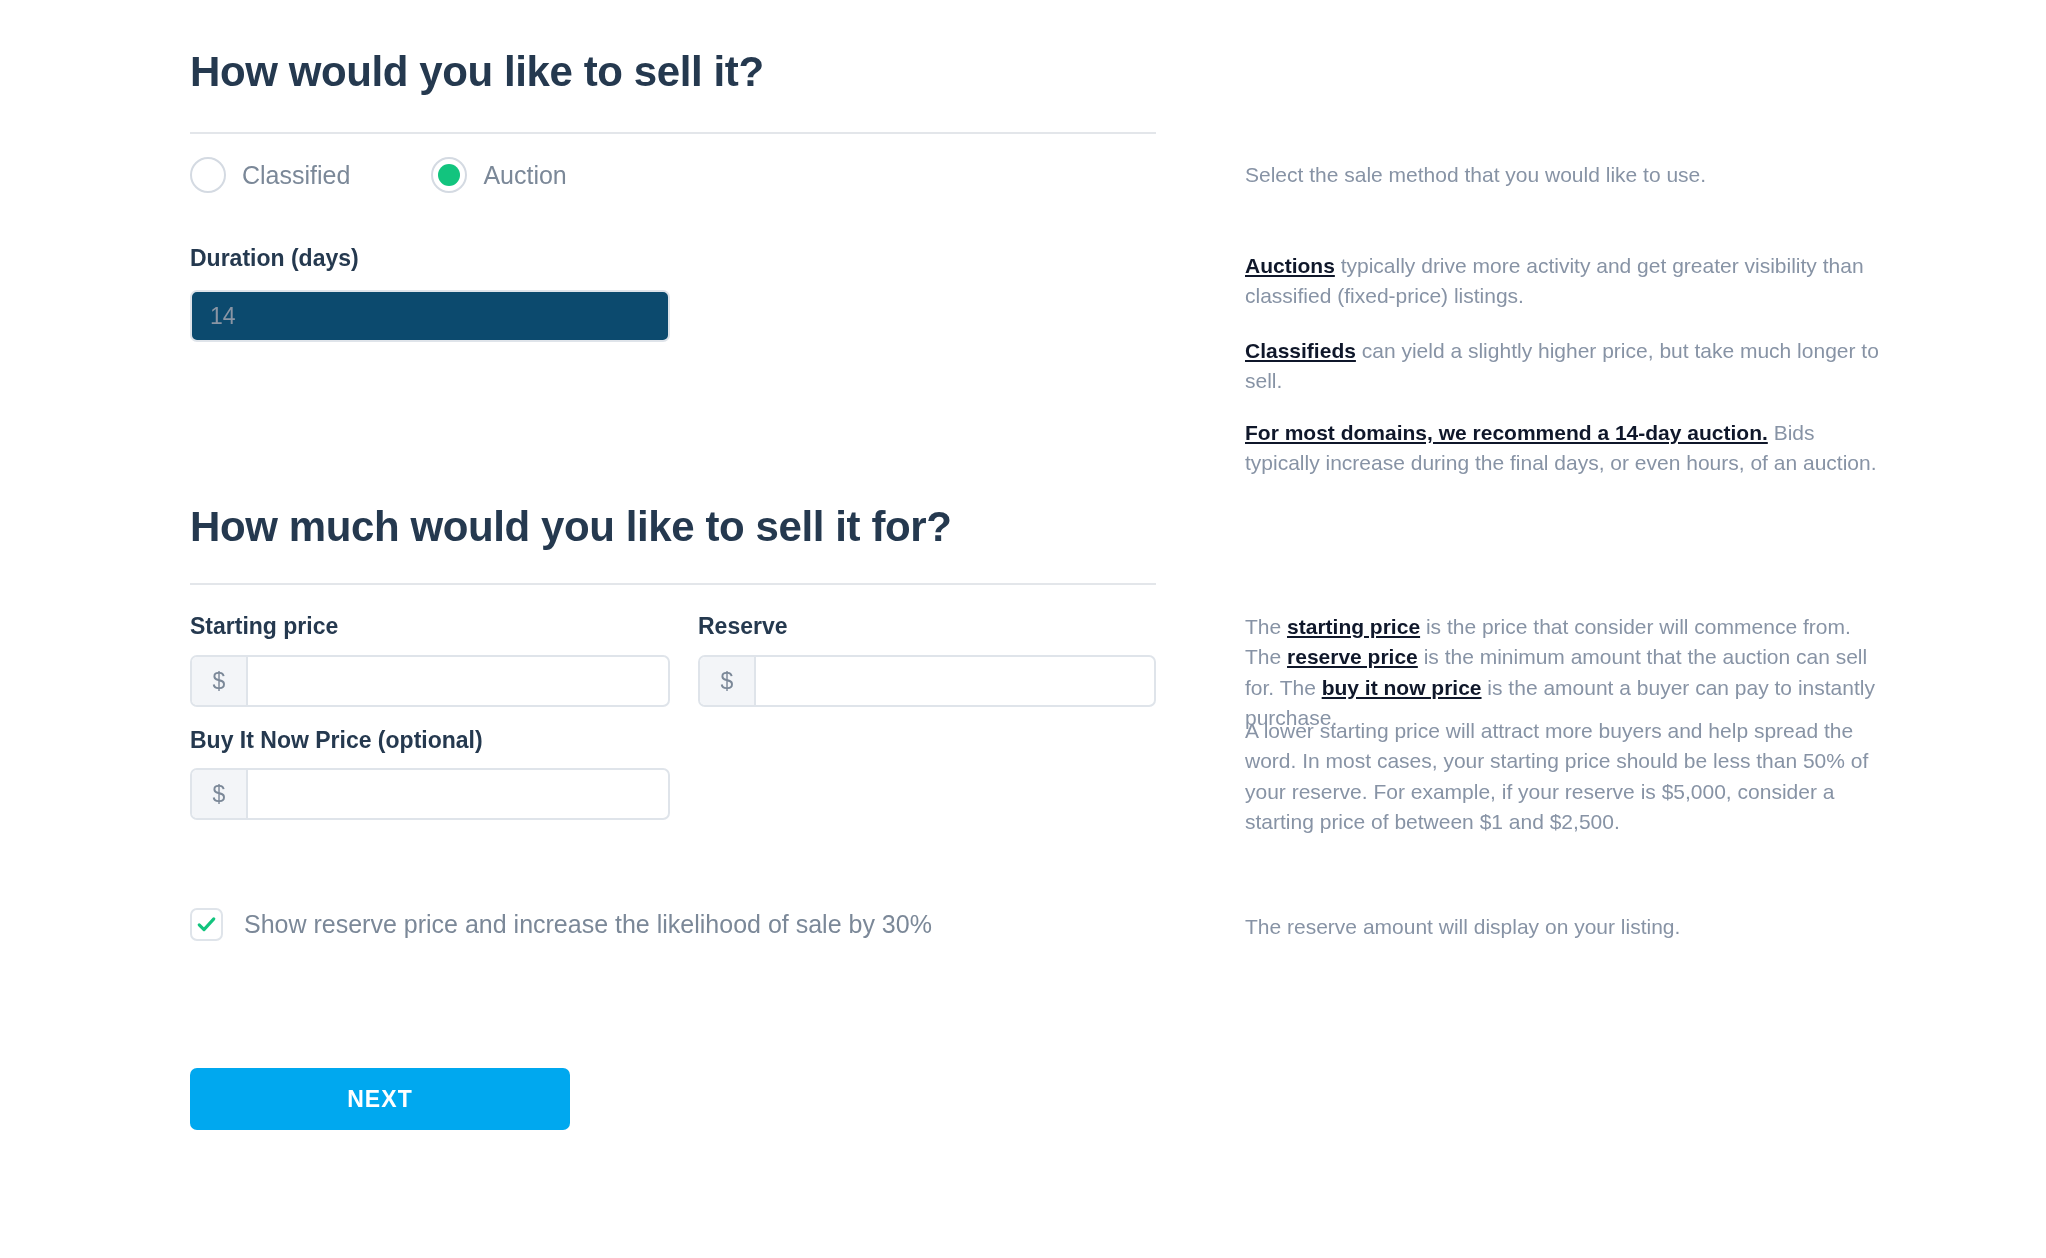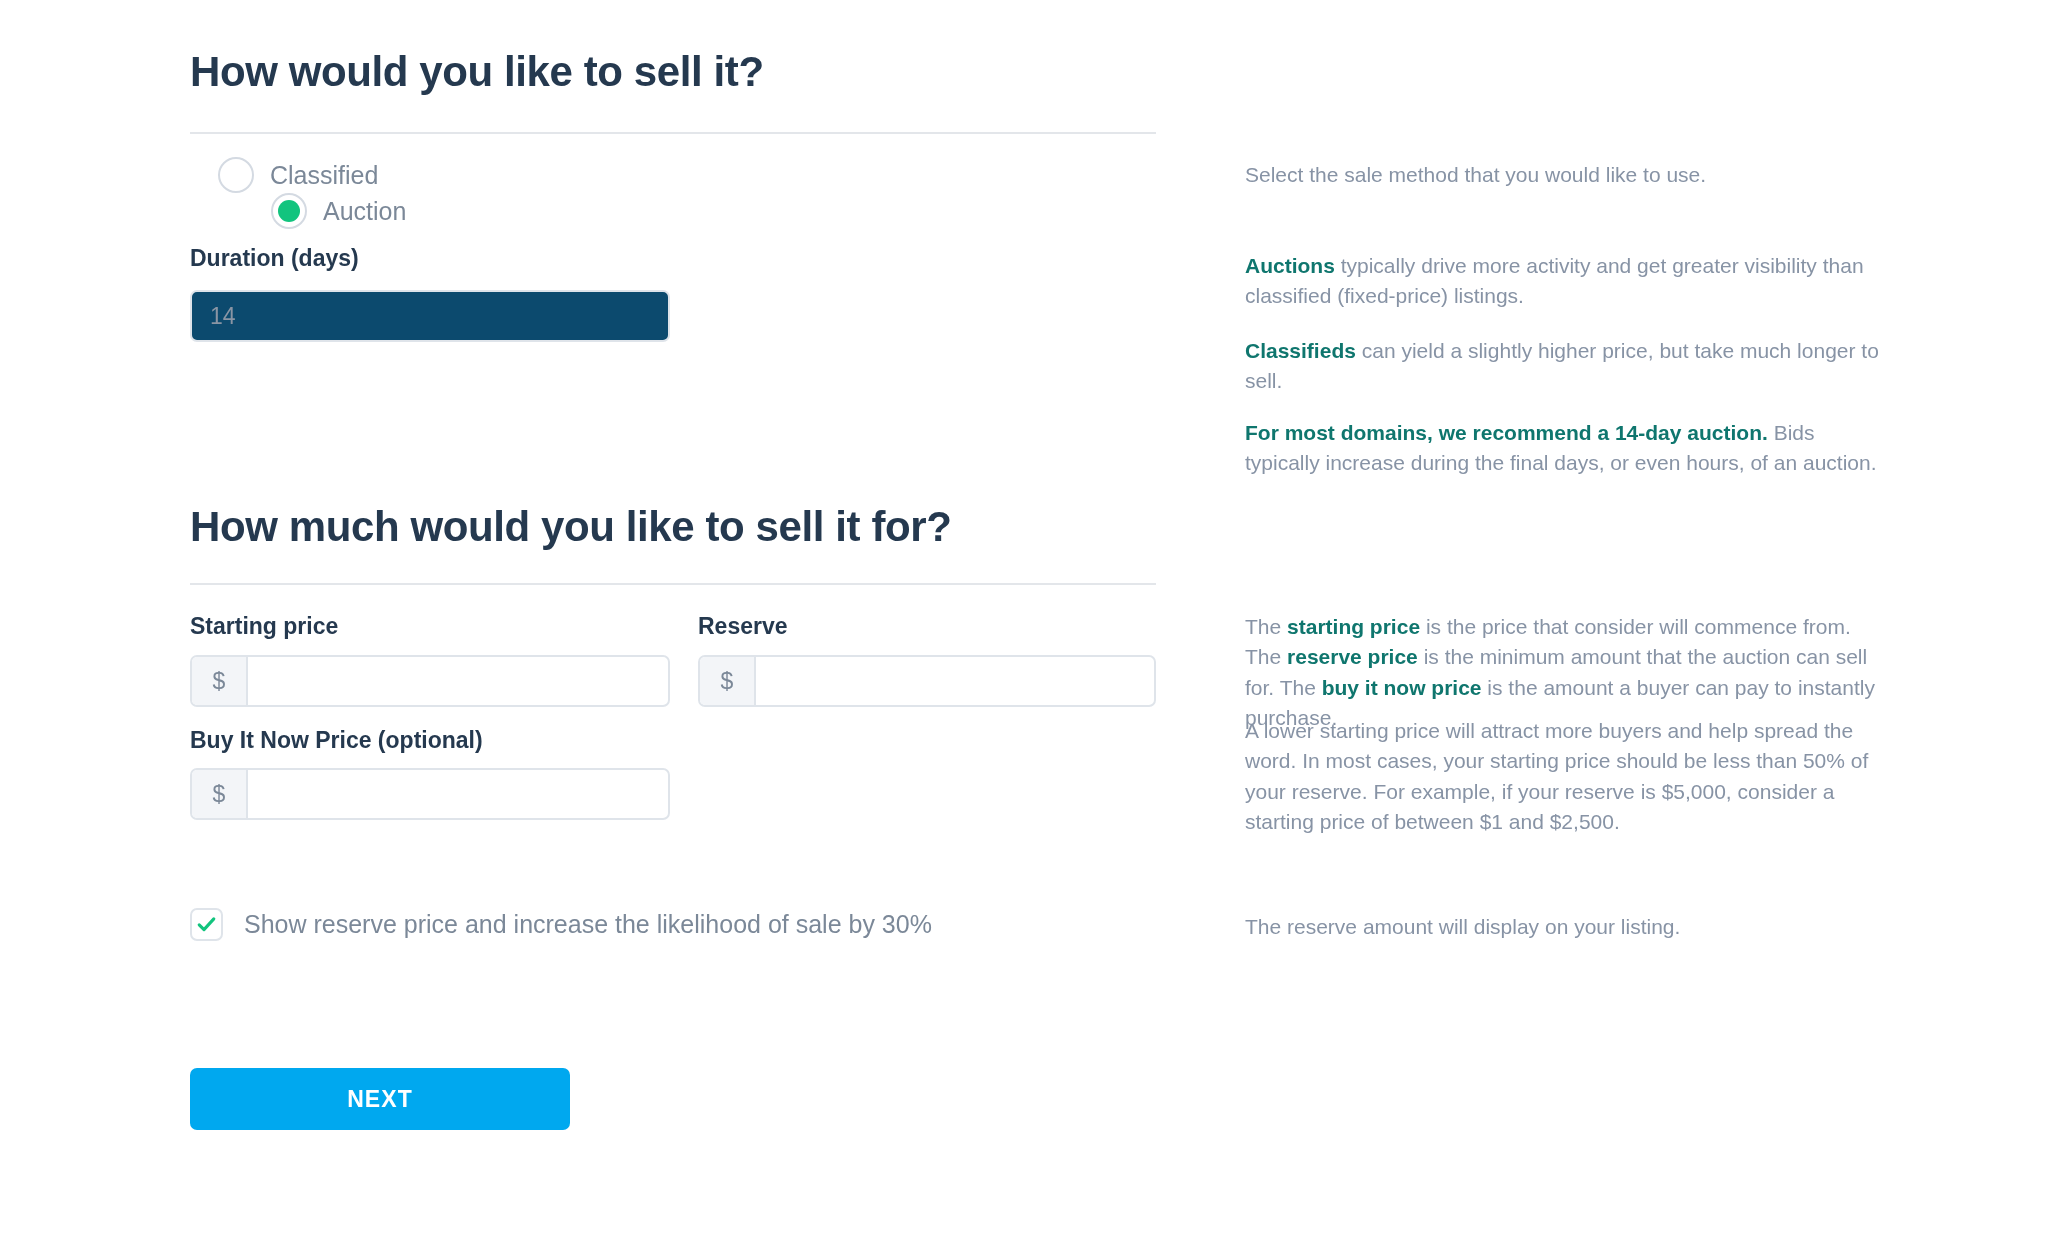--- a/index.html
+++ b/index.html
@@ -190,37 +190,37 @@
     left: 1245px;
     top: 0;
     width: 645px;
   }
   .help-text {
     font-size: 21px;
     line-height: 1.45;
     color: #8793a5;
     margin: 0;
   }
-  .help-text b { color: #0f766e; font-weight: bold; }
+  .help-text b { color: #0f172a; font-weight: bold; text-decoration: underline; }
 
   
   .abs { position: absolute; }
 </style>
 </head>
 <body>
 
 <div class="page">
 
   <div class="form-col">
 
     <h1 class="section-heading abs" style="left:0; top:50px;">How would you like to sell it?</h1>
 
     <div class="divider abs" style="left:0; top:132px;"></div>
 
-    <div class="radio-row abs" style="left:0; top:157px;flex-direction:column;">
+    <div class="radio-row abs" style="left:0; top:157px;">
 
       <div class="radio-opt">
         <span class="radio-outer"></span>
         <span class="radio-label">Classified</span>
       </div>
 
       <div class="radio-opt" style="margin-left:81px;">
         <span class="radio-outer">
           <span class="radio-inner"></span>
         </span>

